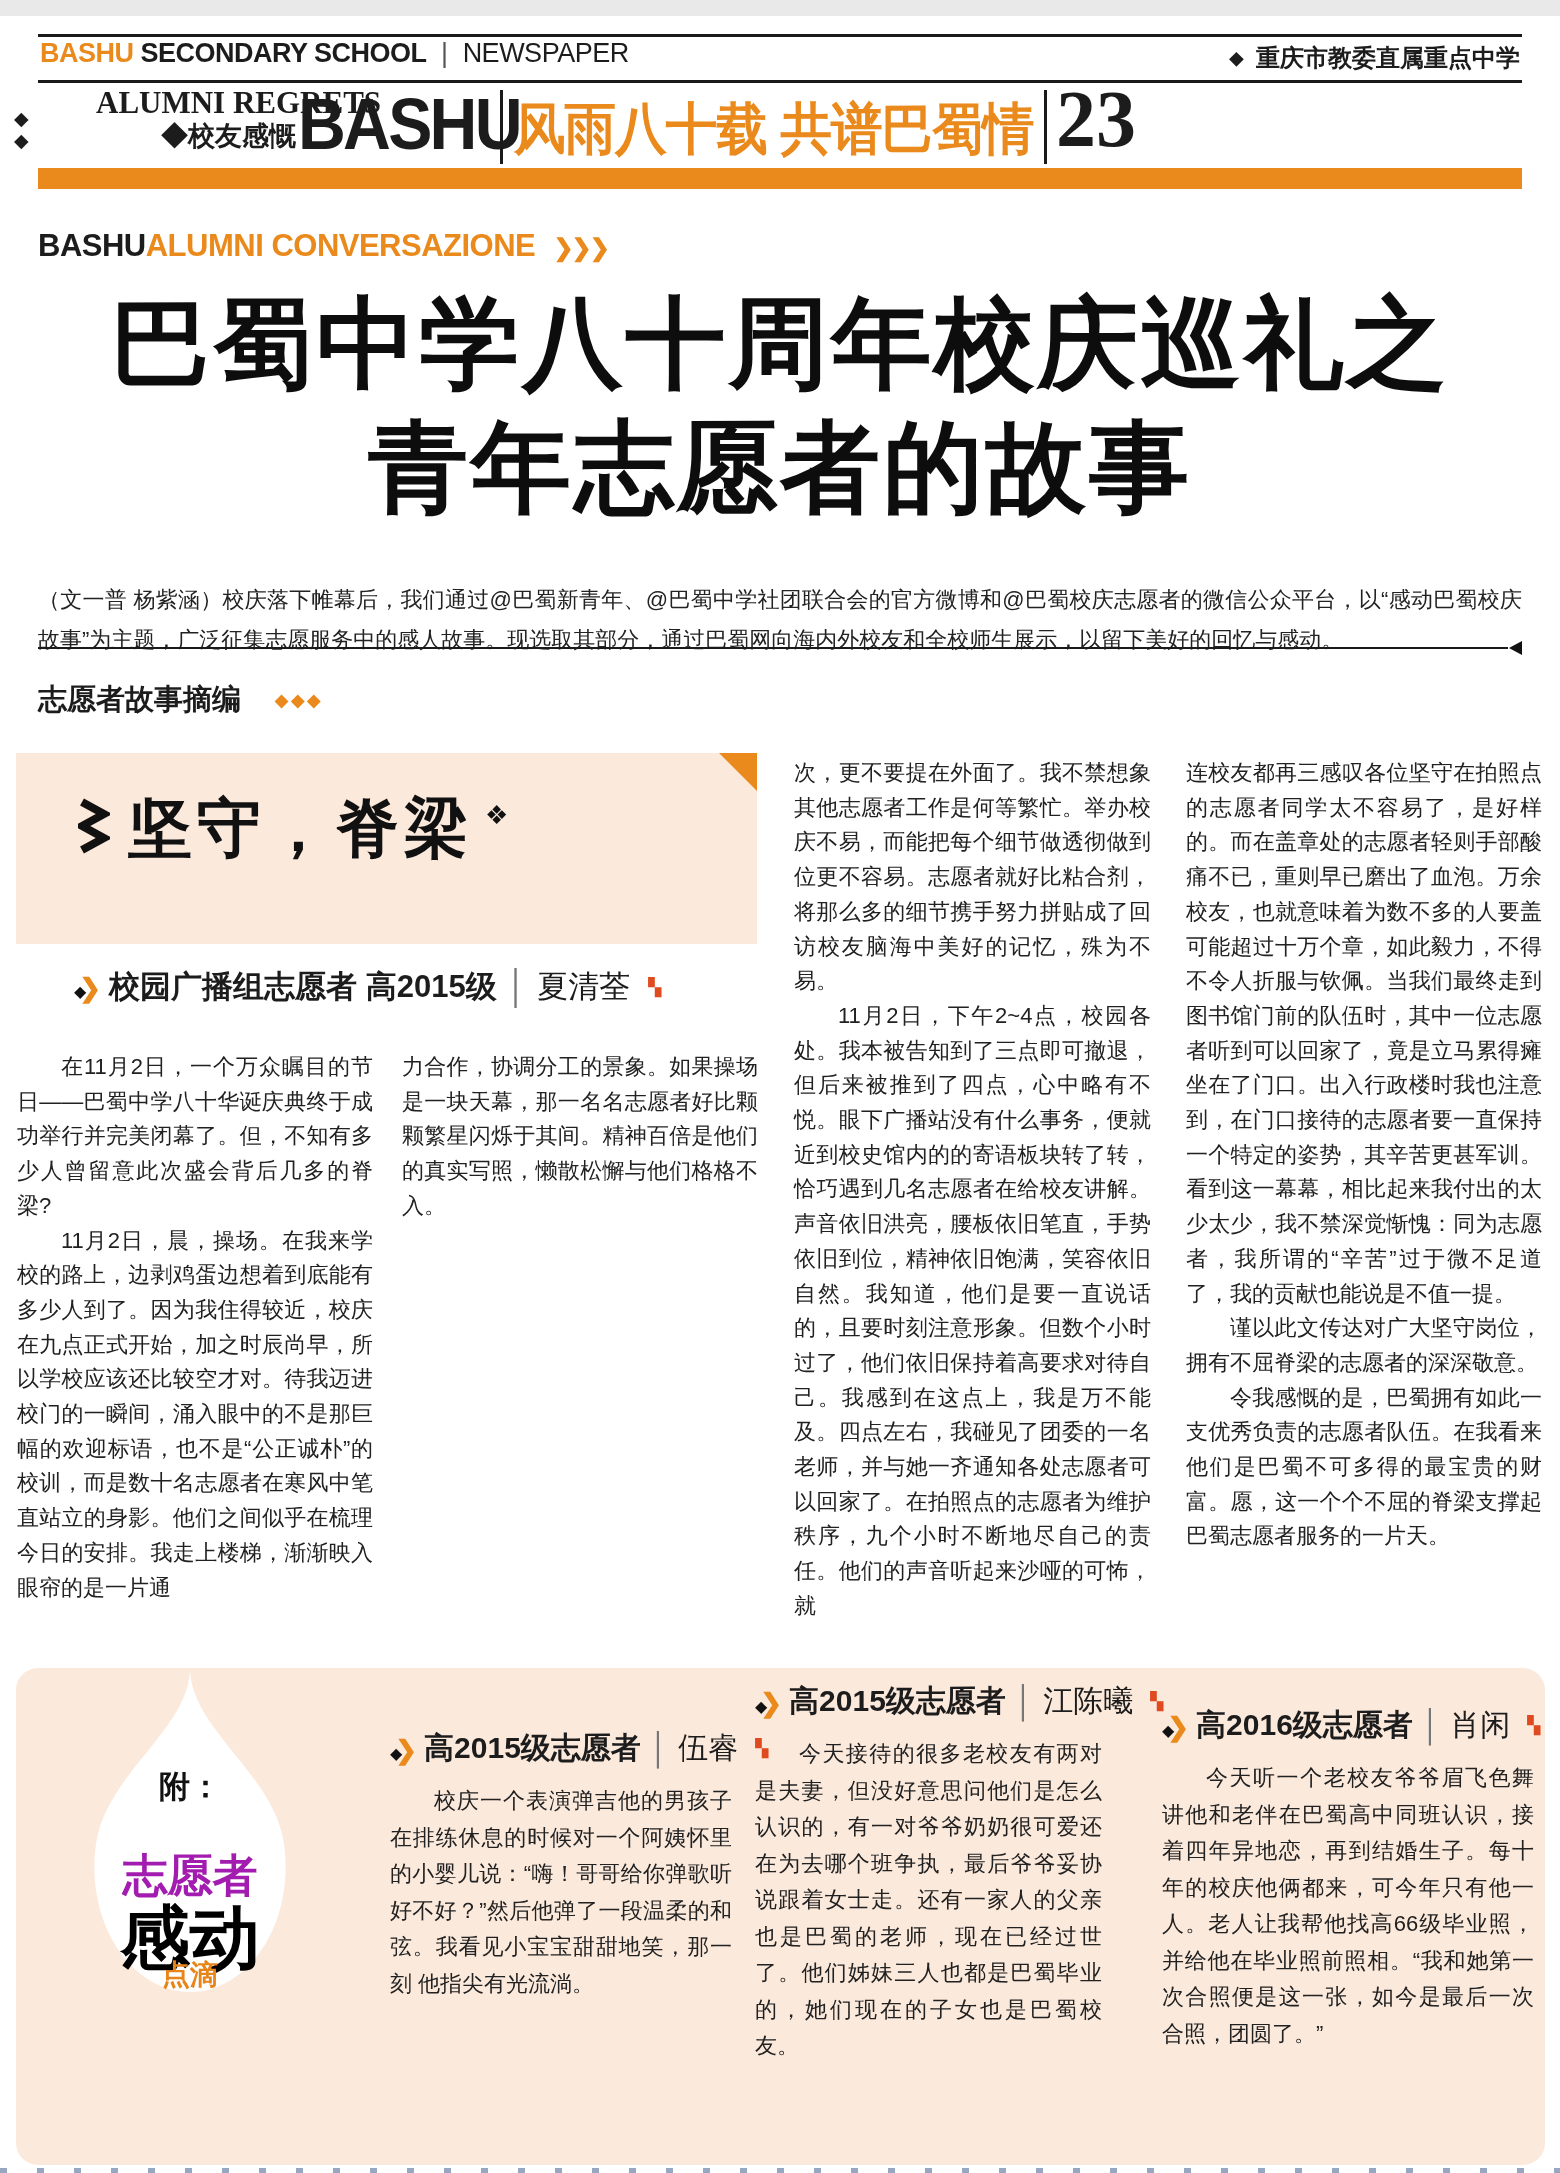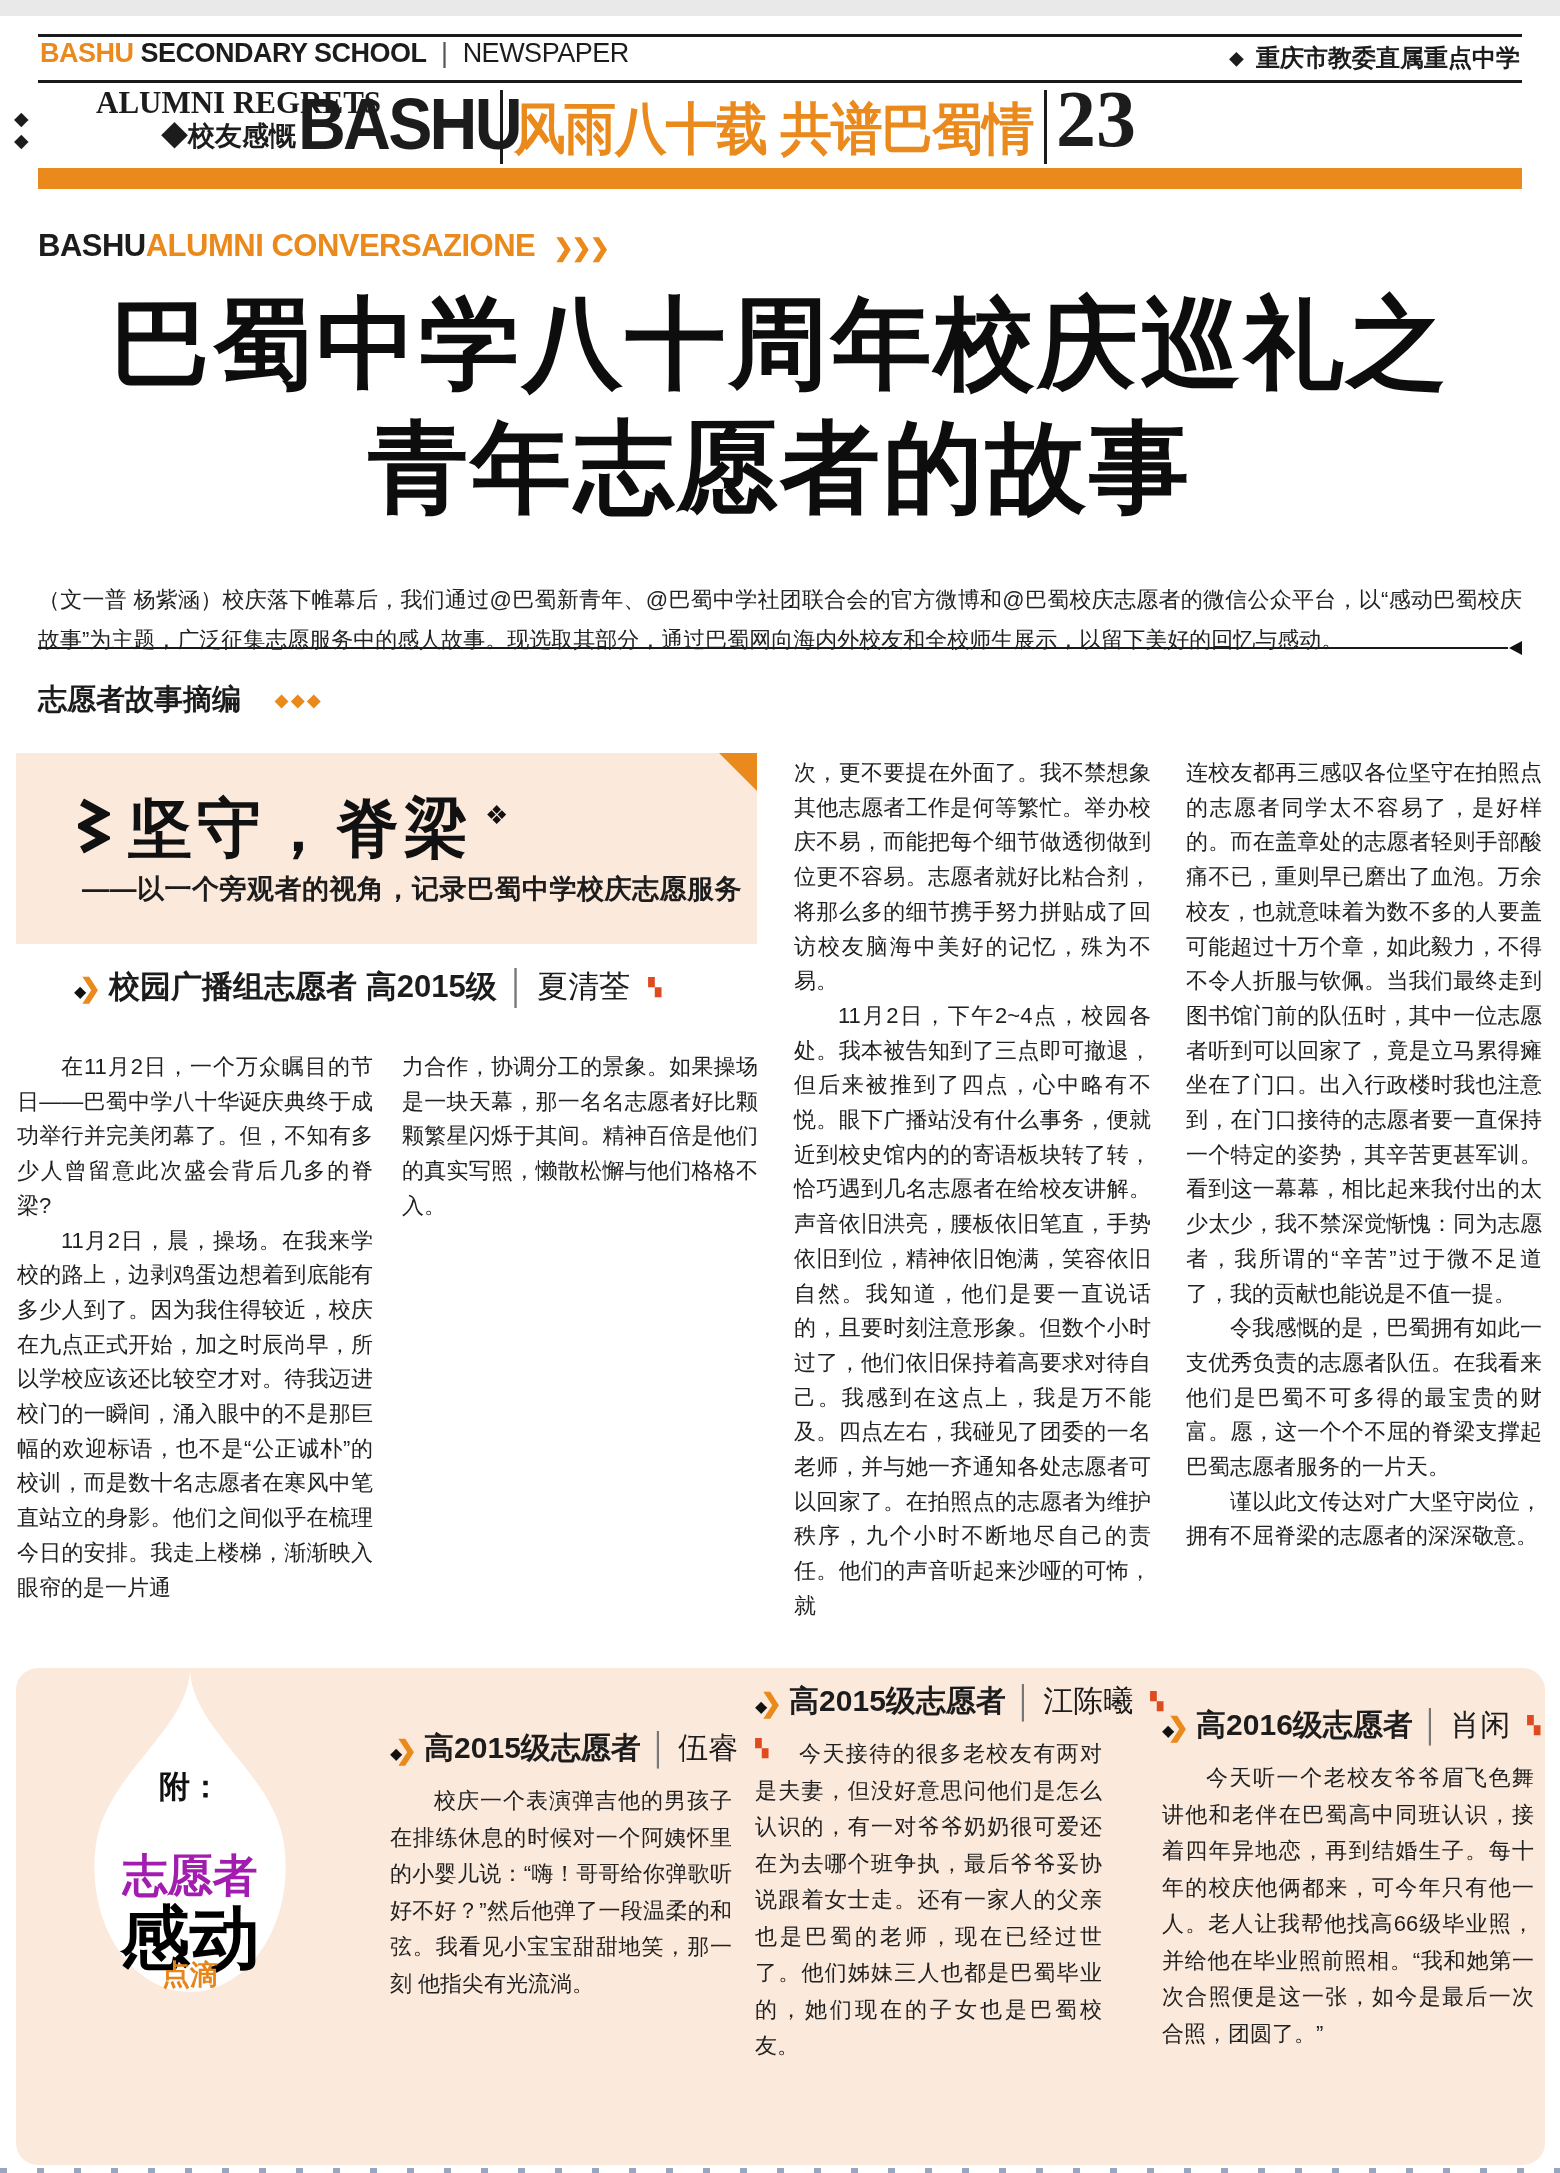--- a/index.html
+++ b/index.html
@@ -155,21 +155,20 @@
     <div class="corner"></div>
     <div class="f-titlerow">
       <span class="f-zigzag">
         <svg width="32" height="58" viewBox="0 0 32 58">
             <polyline points="4,4 26,16 4,28 26,40 4,52" stroke="#111" stroke-width="8" fill="none"></polyline>
           </svg>
       </span>
       <span class="f-title">坚守，脊梁</span>
       <span class="f-mark">❖</span>
     </div>
-    <div class="f-sub">——以一个旁观者的视角，记录巴蜀中学校庆志愿服务</div>
   </div>
 
   <div class="byline">
     <span><span class="mk-d">◆</span><span class="mk-a">❯</span></span>
     <span class="role">校园广播组志愿者 高2015级</span>
     <span class="bsep">│</span>
     <span class="name">夏清荃</span>
     <span class="mk-s">▚</span>
   </div>
 
@@ -179,22 +178,22 @@
     </div>
   <div class="acol colB">
       <p>力合作，协调分工的景象。如果操场是一块天幕，那一名名志愿者好比颗颗繁星闪烁于其间。精神百倍是他们的真实写照，懒散松懈与他们格格不入。</p>
     </div>
   <div class="acol colC">
       <p>次，更不要提在外面了。我不禁想象其他志愿者工作是何等繁忙。举办校庆不易，而能把每个细节做透彻做到位更不容易。志愿者就好比粘合剂，将那么多的细节携手努力拼贴成了回访校友脑海中美好的记忆，殊为不易。</p>
       <p class="ind">11月2日，下午2~4点，校园各处。我本被告知到了三点即可撤退，但后来被推到了四点，心中略有不悦。眼下广播站没有什么事务，便就近到校史馆内的的寄语板块转了转，恰巧遇到几名志愿者在给校友讲解。声音依旧洪亮，腰板依旧笔直，手势依旧到位，精神依旧饱满，笑容依旧自然。我知道，他们是要一直说话的，且要时刻注意形象。但数个小时过了，他们依旧保持着高要求对待自己。我感到在这点上，我是万不能及。四点左右，我碰见了团委的一名老师，并与她一齐通知各处志愿者可以回家了。在拍照点的志愿者为维护秩序，九个小时不断地尽自己的责任。他们的声音听起来沙哑的可怖，就</p>
     </div>
   <div class="acol colD">
       <p>连校友都再三感叹各位坚守在拍照点的志愿者同学太不容易了，是好样的。而在盖章处的志愿者轻则手部酸痛不已，重则早已磨出了血泡。万余校友，也就意味着为数不多的人要盖可能超过十万个章，如此毅力，不得不令人折服与钦佩。当我们最终走到图书馆门前的队伍时，其中一位志愿者听到可以回家了，竟是立马累得瘫坐在了门口。出入行政楼时我也注意到，在门口接待的志愿者要一直保持一个特定的姿势，其辛苦更甚军训。看到这一幕幕，相比起来我付出的太少太少，我不禁深觉惭愧：同为志愿者，我所谓的“辛苦”过于微不足道了，我的贡献也能说是不值一提。</p>
+      <p class="ind">谨以此文传达对广大坚守岗位，拥有不屈脊梁的志愿者的深深敬意。</p>
       <p class="ind">令我感慨的是，巴蜀拥有如此一支优秀负责的志愿者队伍。在我看来他们是巴蜀不可多得的最宝贵的财富。愿，这一个个不屈的脊梁支撑起巴蜀志愿者服务的一片天。</p>
-      <p class="ind">谨以此文传达对广大坚守岗位，拥有不屈脊梁的志愿者的深深敬意。</p>
     </div>
 
   <div class="panel">
     <div class="drop-wrap">
       <svg width="240" height="356" viewBox="0 0 240 356">
         <path d="M120,2 C118,62 36,106 26,176 C15,256 62,324 120,324 C178,324 225,256 214,176 C204,106 122,62 120,2 Z" fill="#ffffff"></path>
       </svg>
       <div class="d-prefix">附：</div>
       <div class="d-l1">志愿者</div>
       <div class="d-l2">感动</div>

